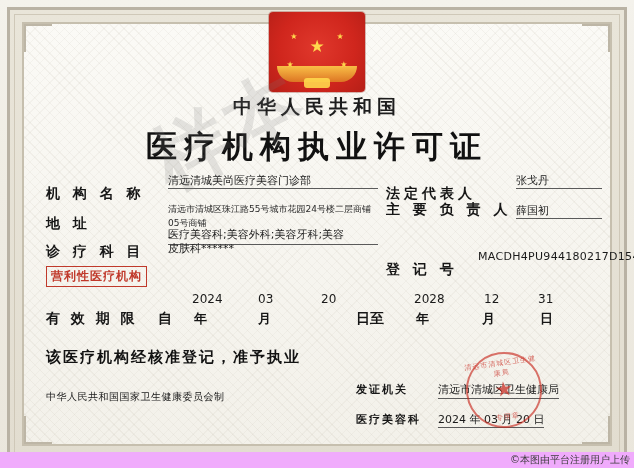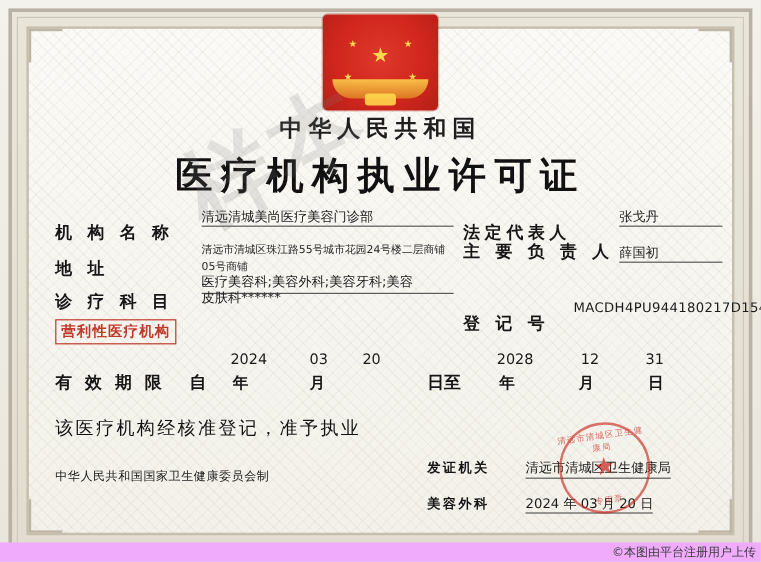--- a/index.html
+++ b/index.html
@@ -139,21 +139,21 @@
     font-family:"DejaVu Sans",sans-serif;font-size:14px;font-weight:bold;letter-spacing:3px;color:#161616;
   }
   .dl-from{position:absolute;left:112px;top:14px;font-family:"DejaVu Sans",sans-serif;font-size:14px;font-weight:bold;color:#161616;}
   .dl-to{position:absolute;left:310px;top:14px;font-family:"DejaVu Sans",sans-serif;font-size:14px;font-weight:bold;color:#161616;}
   .dnum{position:absolute;top:-4px;font-family:"DejaVu Sans",sans-serif;font-size:12px;color:#1a1a1a;}
   .dunit{position:absolute;top:14px;font-family:"DejaVu Sans",sans-serif;font-size:13px;font-weight:bold;color:#161616;}
 
   .approval{
     position:absolute;left:0;top:176px;
     font-family:"DejaVu Sans",sans-serif;
-    font-size:15px;font-weight:normal;letter-spacing:2px;color:#121212;
+    font-size:15px;font-weight:bold;letter-spacing:2px;color:#121212;
   }
 
   .footer-left{
     position:absolute;left:0;top:218px;
     font-family:"DejaVu Sans",sans-serif;
     font-size:10px;color:#1a1a1a;letter-spacing:.5px;
   }
   .issuer-label{
     position:absolute;left:310px;top:210px;
     font-family:"DejaVu Sans",sans-serif;font-size:11px;font-weight:bold;letter-spacing:2px;color:#161616;
@@ -279,42 +279,42 @@
     <div class="val rv3">MACDH4PU944180217D1542</div>
 
     <div class="licence-type">营利性医疗机构</div>
 
     <div class="dateline">
       <span class="dl-label">有 效 期 限</span>
       <span class="dl-from">自</span>
 
       <span class="dnum" style="left:146px">2024</span>
       <span class="dnum" style="left:212px">03</span>
-      <span class="dnum" style="left:256px">20</span>
+      <span class="dnum" style="left:275px">20</span>
       <span class="dunit" style="left:148px">年</span>
       <span class="dunit" style="left:212px">月</span>
 
       <span class="dl-to">日至</span>
 
       <span class="dnum" style="left:368px">2028</span>
       <span class="dnum" style="left:438px">12</span>
       <span class="dnum" style="left:492px">31</span>
       <span class="dunit" style="left:370px">年</span>
       <span class="dunit" style="left:436px">月</span>
       <span class="dunit" style="left:494px">日</span>
     </div>
 
     <div class="approval">该医疗机构经核准登记，准予执业</div>
 
     <div class="footer-left">中华人民共和国国家卫生健康委员会制</div>
 
     <div class="issuer-label">发证机关</div>
     <div class="issuer-value underline" style="padding-bottom:1px">清远市清城区卫生健康局</div>
 
-    <div class="issuedate-label">美容外科</div>
+    <div class="issuedate-label">医疗美容科</div>
     <div class="issuedate-value underline" style="padding-bottom:0">2024 年 03 月 20 日</div>
   </div>
 
   <div class="seal">
     <div class="stext">清远市清城区卫生健康局</div>
     <div class="sstar">★</div>
     <div class="sbottom">专用章</div>
   </div>
 
   <div class="watermark">样本</div>

